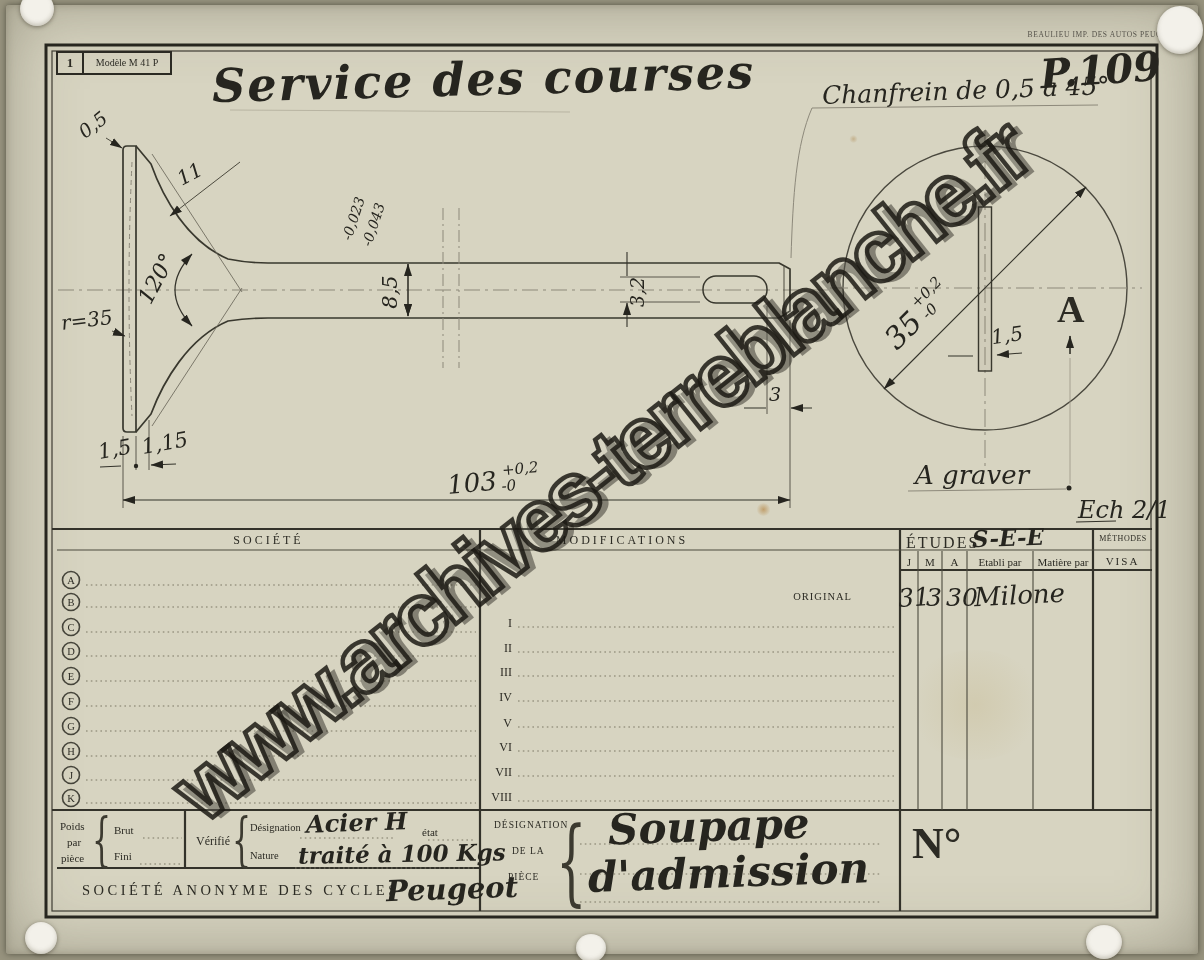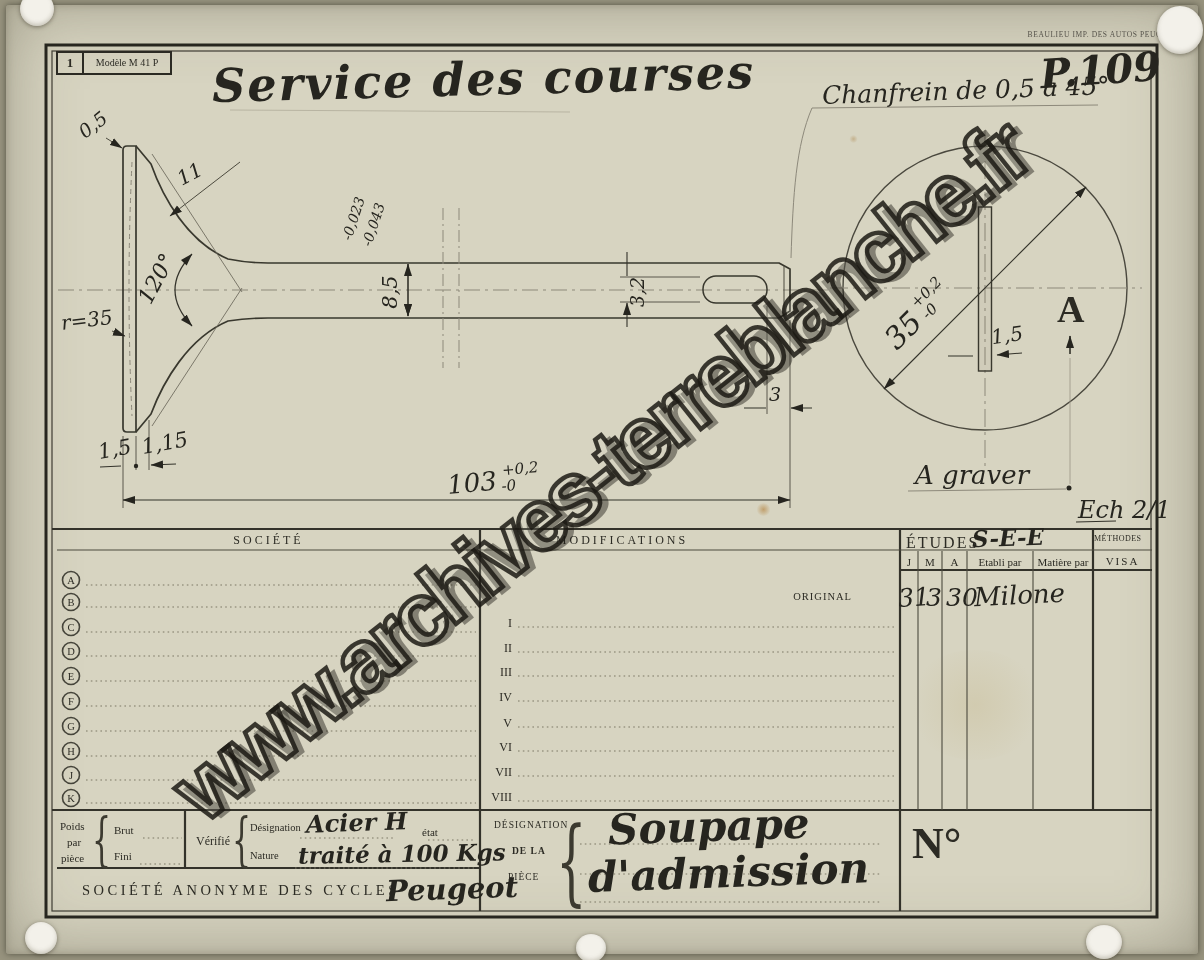--- a/index.html
+++ b/index.html
@@ -177,21 +177,21 @@
 <div class="abs pr" style="left:83px;top:57px;width:88px;text-align:center;font-size:10px;z-index:4;">Modèle M 41 P</div>
 
 <div class="abs hw" style="left:212px;top:52px;font-size:46px;font-weight:bold;letter-spacing:2px;transform:rotate(-1.5deg);z-index:4;">Service des courses</div>
 <div class="abs hw" style="left:1040px;top:46px;font-size:40px;font-weight:bold;transform:rotate(-4deg);z-index:4;">P.109</div>
 <div class="abs hw" style="left:822px;top:76px;font-size:25px;transform:rotate(-2deg);z-index:4;">Chanfrein de 0,5 à 45°</div>
 
 <div class="abs pr capline" style="left:57px;top:533px;width:423px;z-index:4;">SOCIÉTÉ</div>
 <div class="abs pr capline" style="left:452px;top:533px;width:340px;z-index:4;">MODIFICATIONS</div>
 <div class="abs pr" style="left:906px;top:534px;font-size:16px;letter-spacing:2px;z-index:4;">ÉTUDES</div>
 <div class="abs hw" style="left:972px;top:524px;font-size:23px;font-weight:bold;transform:rotate(-2deg);z-index:4;">S-E-E</div>
-<div class="abs pr" style="left:1094px;top:534px;width:58px;font-size:8px;letter-spacing:.5px;z-index:4;">MÉTHODES</div>
+<div class="abs pr" style="left:1094px;top:534px;width:58px;text-align:center;font-size:8px;letter-spacing:.5px;z-index:4;">MÉTHODES</div>
 <div class="abs pr dothdr" style="left:900px;top:556px;width:18px;z-index:4;">J</div>
 <div class="abs pr dothdr" style="left:918px;top:556px;width:24px;z-index:4;">M</div>
 <div class="abs pr dothdr" style="left:942px;top:556px;width:25px;z-index:4;">A</div>
 <div class="abs pr dothdr" style="left:967px;top:556px;width:66px;z-index:4;">Etabli par</div>
 <div class="abs pr dothdr" style="left:1033px;top:556px;width:60px;z-index:4;">Matière par</div>
 <div class="abs pr dothdr" style="left:1093px;top:555px;width:59px;letter-spacing:2px;z-index:4;">VISA</div>
 
 <div class="abs pr" style="left:762px;top:591px;width:90px;text-align:right;font-size:10.5px;letter-spacing:1px;z-index:4;">ORIGINAL</div>
 <div class="abs hw" style="left:898px;top:583px;font-size:25px;transform:rotate(-4deg);z-index:4;">31</div>
 <div class="abs hw" style="left:926px;top:583px;font-size:25px;z-index:4;">3</div>
@@ -209,21 +209,21 @@
 <div class="abs pr" style="left:250px;top:822px;font-size:10.5px;z-index:4;">Désignation</div>
 <div class="abs hw" style="left:306px;top:808px;font-size:24px;font-weight:bold;transform:rotate(-2deg);z-index:4;">Acier H</div>
 <div class="abs pr" style="left:400px;top:826px;font-size:11px;z-index:4;margin-left:22px;">état</div>
 <div class="abs pr" style="left:250px;top:850px;font-size:10.5px;z-index:4;">Nature</div>
 <div class="abs hw" style="left:298px;top:840px;font-size:23px;font-weight:bold;transform:rotate(-1deg);z-index:4;">traité à 100 Kgs</div>
 
 <div class="abs pr" style="left:82px;top:882px;font-size:14.5px;letter-spacing:3.5px;z-index:4;">SOCIÉTÉ ANONYME DES CYCLES</div>
 <div class="abs hw" style="left:386px;top:872px;font-size:29px;font-weight:bold;transform:rotate(-2deg);z-index:4;">Peugeot</div>
 
 <div class="abs pr" style="left:494px;top:820px;font-size:9.5px;letter-spacing:1px;z-index:4;">DÉSIGNATION</div>
-<div class="abs pr" style="left:512px;top:846px;font-size:9.5px;letter-spacing:1px;z-index:4;font-weight:bold;">DE LA</div>
+<div class="abs pr" style="left:512px;top:846px;font-size:9.5px;letter-spacing:1px;z-index:4;">DE LA</div>
 <div class="abs pr" style="left:508px;top:872px;font-size:9.5px;letter-spacing:1px;z-index:4;">PIÈCE</div>
 <div class="brace" style="left:556px;top:814px;font-size:48px;line-height:48px;transform:scaleY(1.95);transform-origin:top;z-index:4;">{</div>
 <div class="abs hw" style="left:608px;top:802px;font-size:42px;font-weight:bold;transform:rotate(-2deg);z-index:4;">Soupape</div>
 <div class="abs hw" style="left:588px;top:848px;font-size:42px;font-weight:bold;transform:rotate(-2deg);z-index:4;">d'admission</div>
 
 <div class="abs pr" style="left:912px;top:818px;font-size:44px;font-weight:bold;z-index:4;">N°</div>
 
 <div id="wm">www.archives-terreblanche.fr</div>
 
 <div class="tab" style="left:20px;top:-8px;width:34px;height:34px;"></div>

